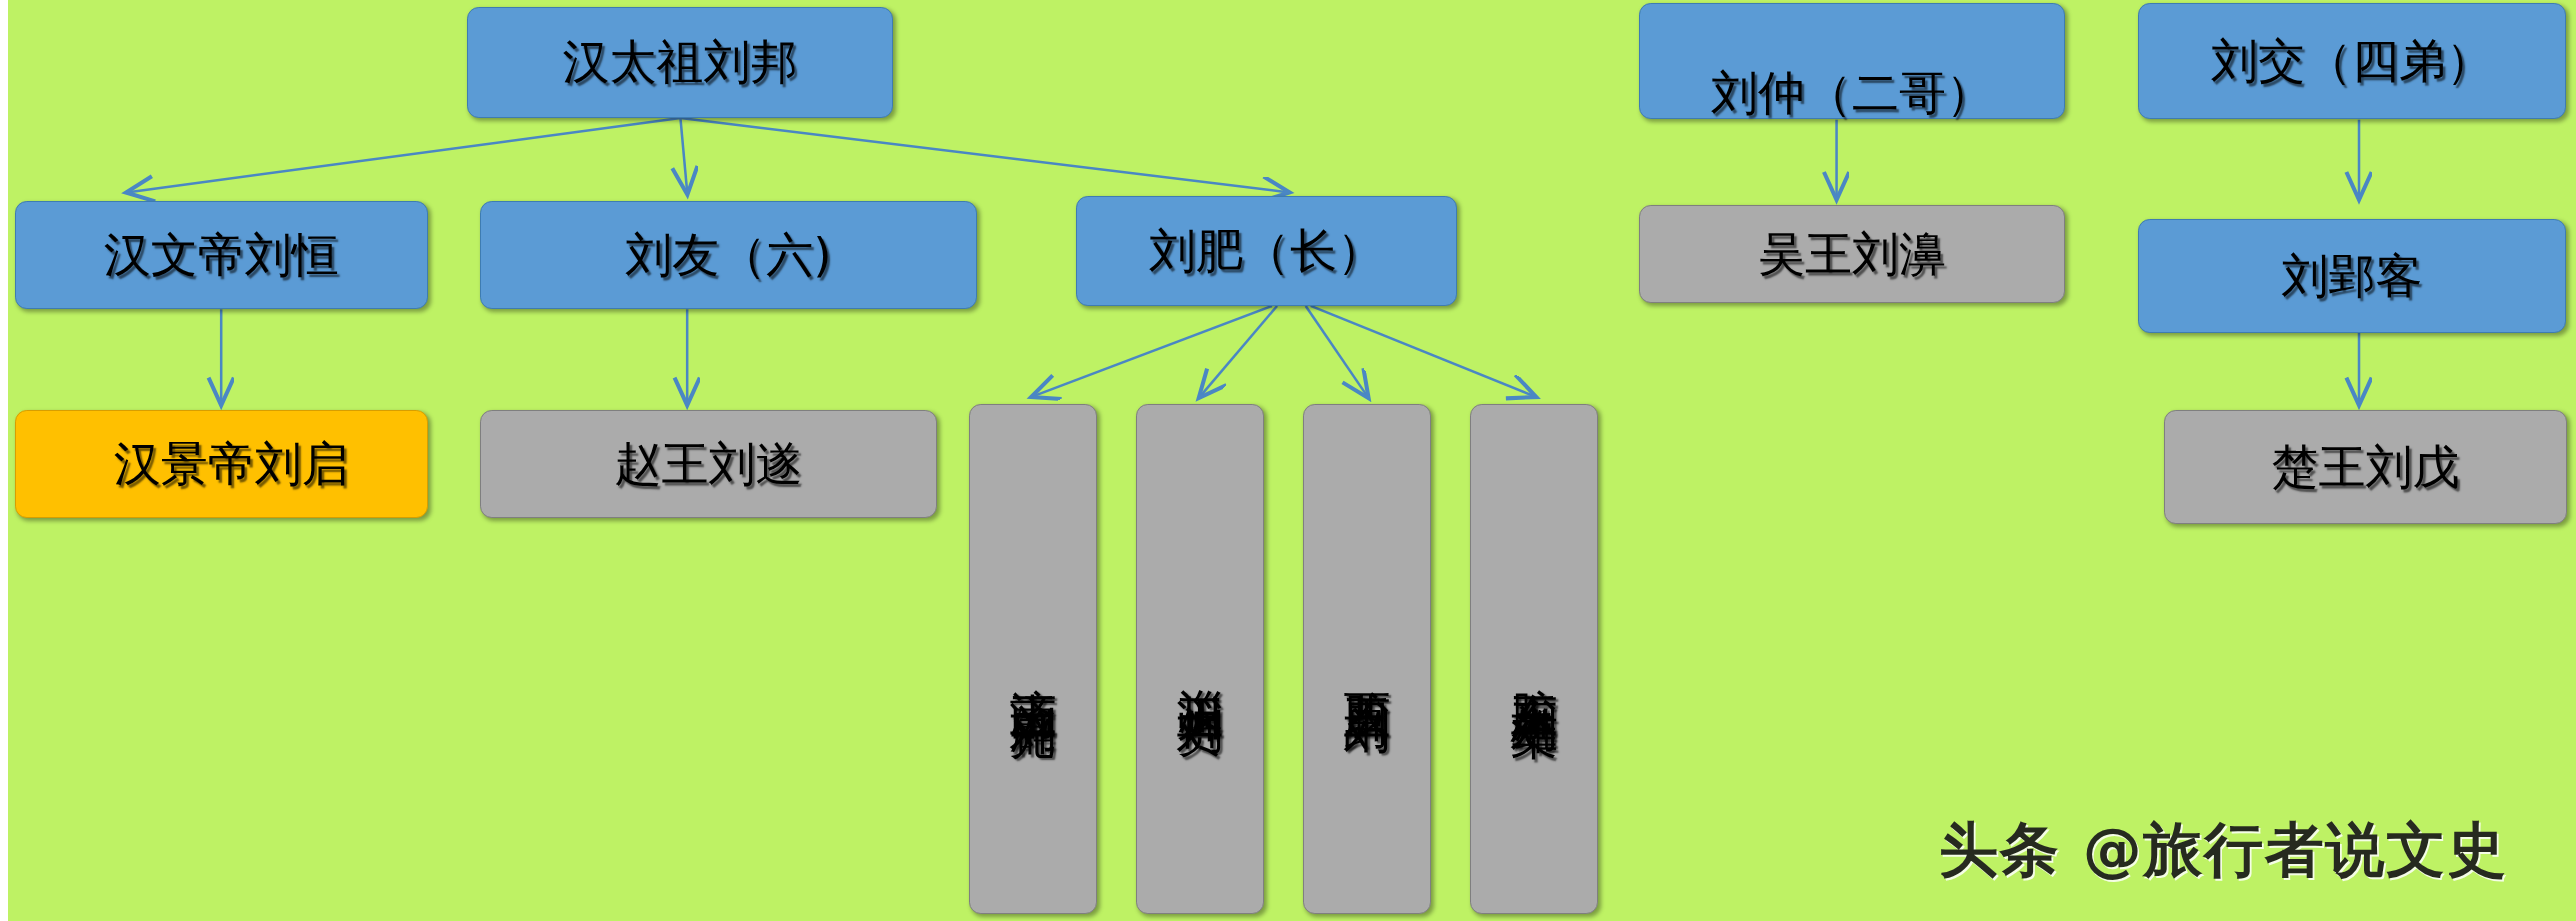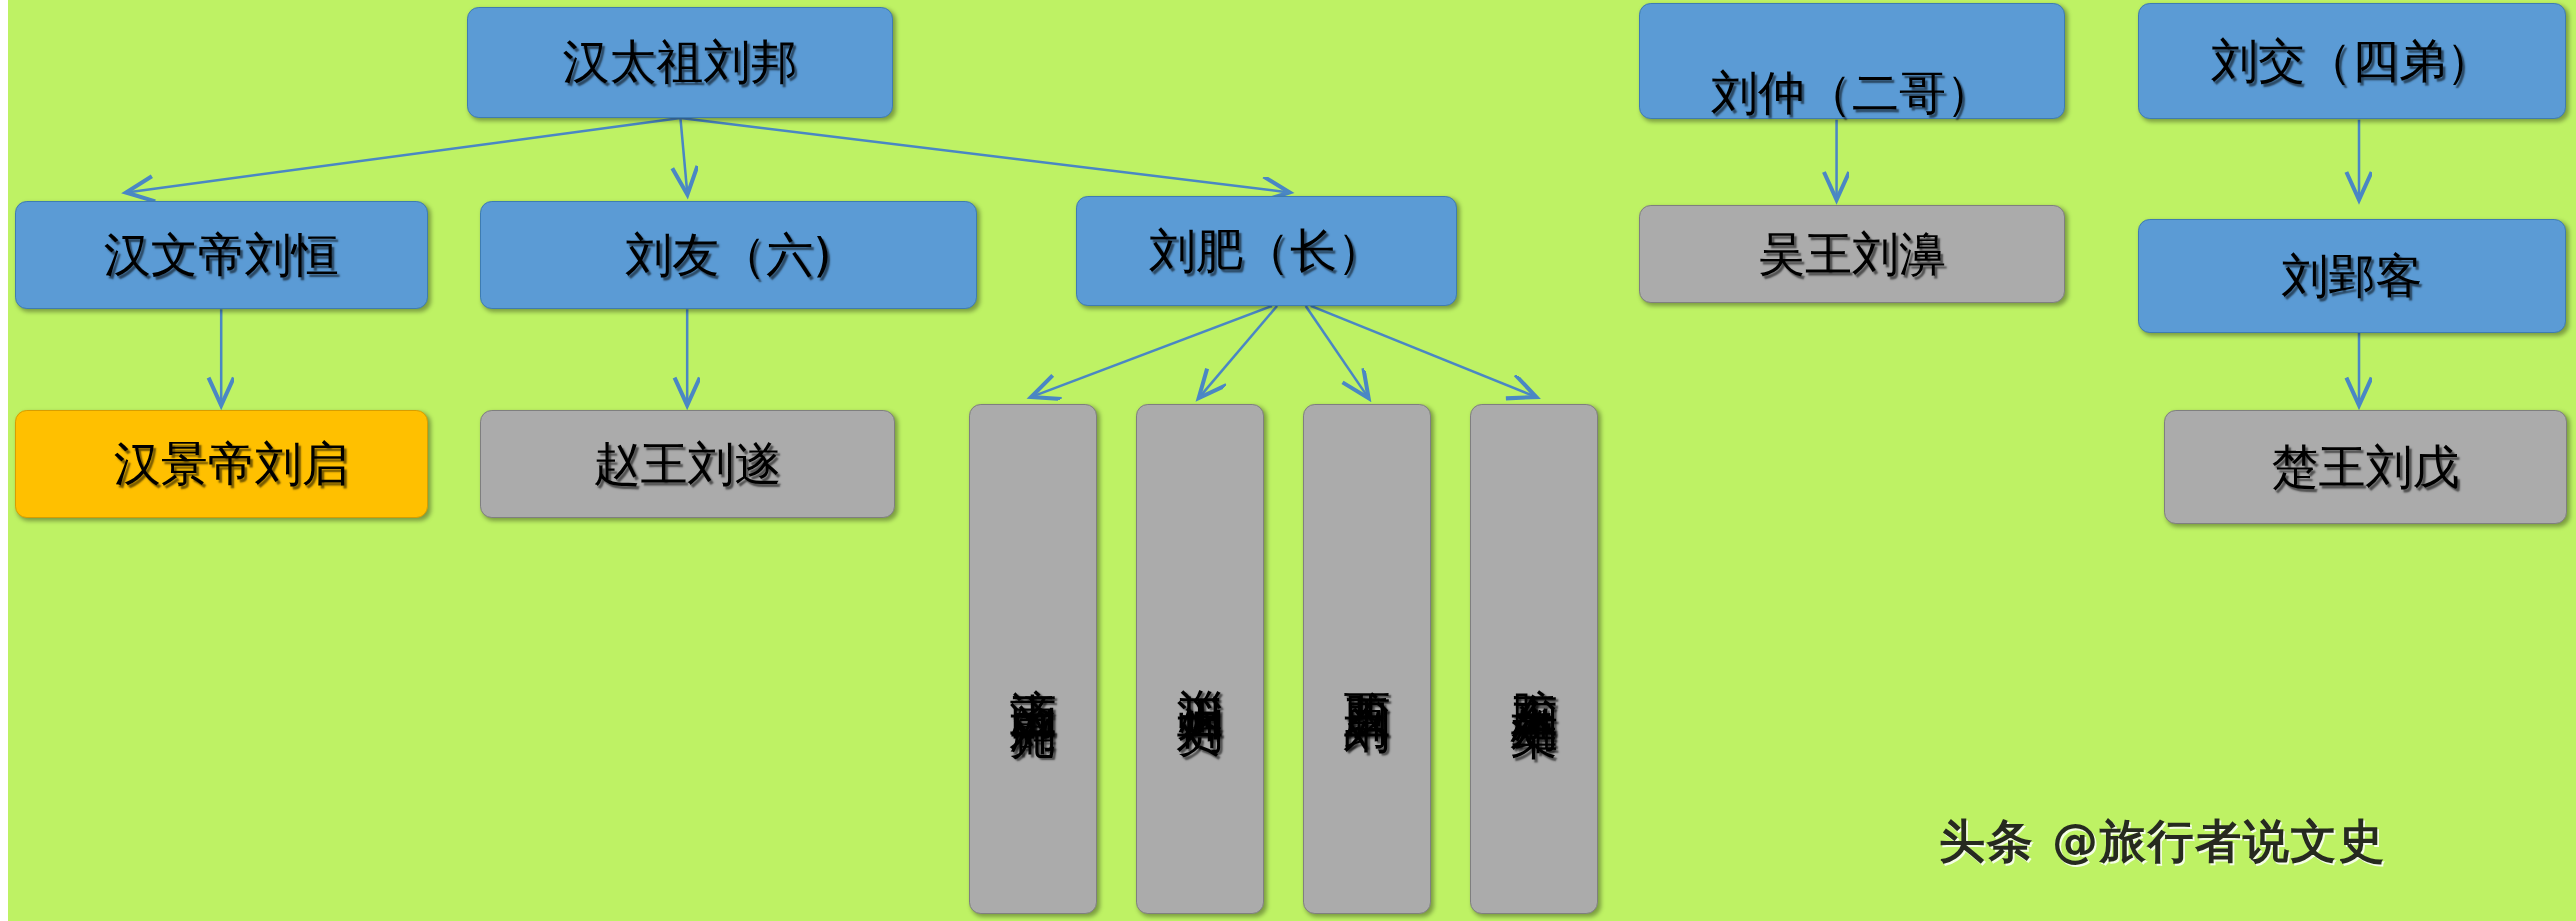--- a/index.html
+++ b/index.html
@@ -64,21 +64,21 @@
     padding-top: 11.8px;
   }
   .node.vert .lbl {
     writing-mode: vertical-rl;
     text-orientation: upright;
   }
   #watermark {
     position: absolute;
     left: 1931px;
     top: 811px;
-    font-size: 46px;
+    font-size: 59px;
     font-weight: bold;
     color: #1a1a1a;
     letter-spacing: 1.7px;
     white-space: nowrap;
     opacity: 0.92;
     text-shadow: 1.7px 1.7px 0 rgba(255,255,255,0.9);
   }
 </style>
 </head>
 <body>
@@ -113,21 +113,21 @@
       </div>
       <div class="node blue horiz" style="left: 6.7px; top: 201px; width: 413px; height: 108px;">
         <span class="lbl">汉文帝刘恒</span>
       </div>
       <div class="node gold horiz" style="left: 6.7px; top: 410px; width: 413px; height: 108px;">
         <span class="lbl">汉景帝刘启</span>
       </div>
       <div class="node blue horiz" style="left: 472px; top: 201px; width: 497px; height: 108px;">
         <span class="lbl">刘友（六)</span>
       </div>
-      <div class="node gray horiz" style="left: 472px; top: 410px; width: 415px; height: 108px;">
+      <div class="node gray horiz" style="left: 472px; top: 410px; width: 457px; height: 108px;">
         <span class="lbl">赵王刘遂</span>
       </div>
       <div class="node blue horiz" style="left: 1068px; top: 196px; width: 381px; height: 110px;">
         <span class="lbl">刘肥（长）</span>
       </div>
       <div class="node gray vert" style="left: 961px; top: 404px; width: 128px; height: 510px;">
         <span class="lbl">济南王刘辟光</span>
       </div>
       <div class="node gray vert" style="left: 1128px; top: 404px; width: 128px; height: 510px;">
         <span class="lbl">淄川王刘贤</span>

